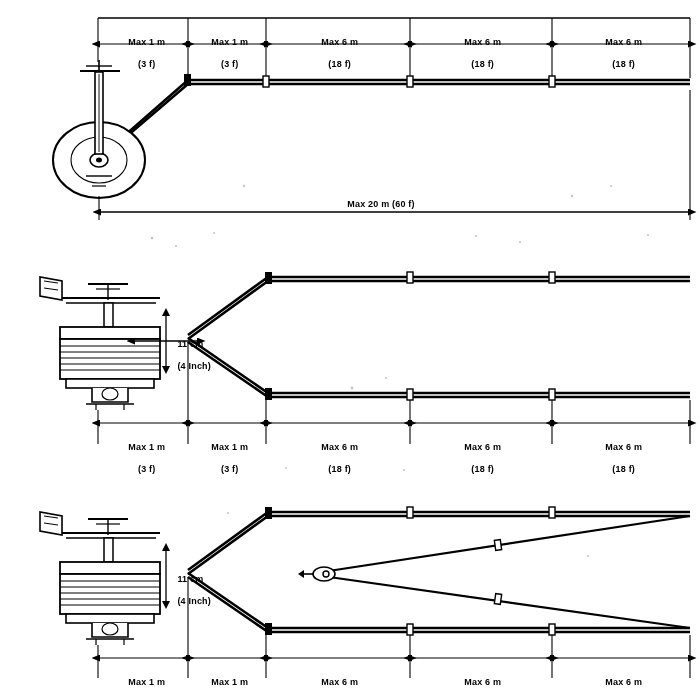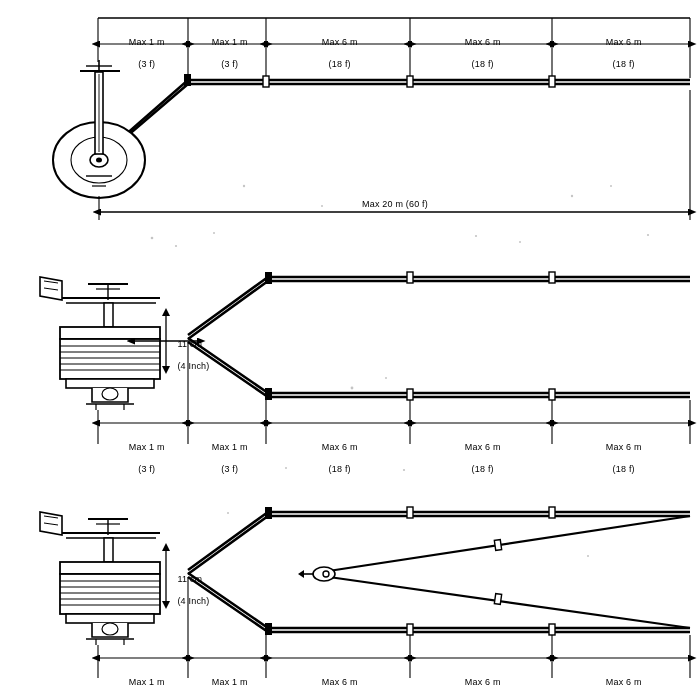--- a/index.html
+++ b/index.html
@@ -18,21 +18,21 @@
   #sheet {
     position: absolute;
     left: 0; top: 0;
     width: 700px;
     height: 700px;
   }
   .lbl {
     position: absolute;
     font-family: "Liberation Sans", sans-serif;
     font-size: 9px;
-    font-weight: normal;
+    font-weight: bold;
     line-height: 11px;
     text-align: center;
     white-space: pre;
     color: #000;
     letter-spacing: 0.2px;
   }
   .lbl-left {
     text-align: left;
   }
 </style>
@@ -290,21 +290,21 @@
 </div>
 <div class="lbl" style="left:444px; top:26px; width:72px;">
   <span>Max 6 m</span><br>
   <span>(18 f)</span>
 </div>
 <div class="lbl" style="left:585px; top:26px; width:72px;">
   <span>Max 6 m</span><br>
   <span>(18 f)</span>
 </div>
 
-<div class="lbl" style="left:330px; top:199px; width:130px; background:#fff;">Max 20 m (60 f)</div>
+<div class="lbl" style="left:316px; top:199px; width:130px; background:#fff;">Max 20 m (60 f)</div>
 
 <div class="lbl lbl-left" style="left:172px; top:328px; width:60px; text-align:left;">
   <span>11 cm</span><br>
   <span>(4 Inch)</span>
 </div>
 
 <div class="lbl" style="left:108px; top:431px; width:72px;">
   <span>Max 1 m</span><br>
   <span>(3 f)</span>
 </div>

